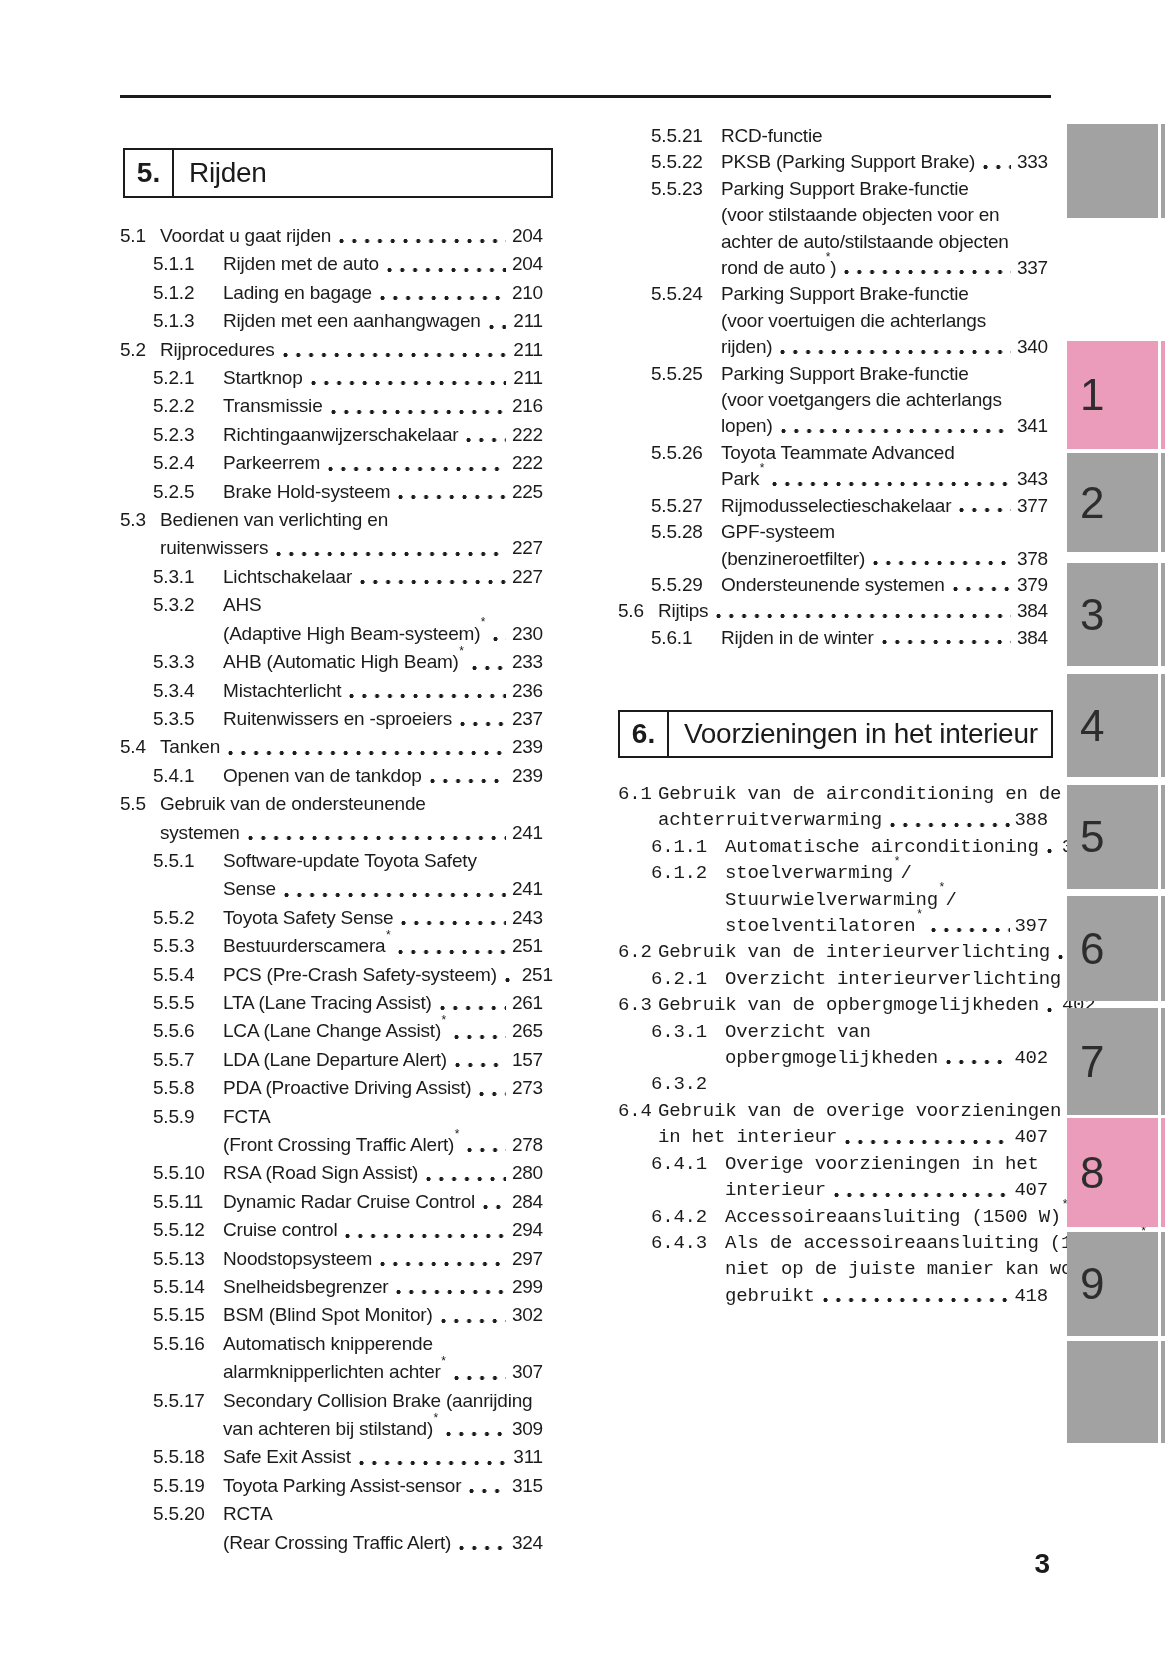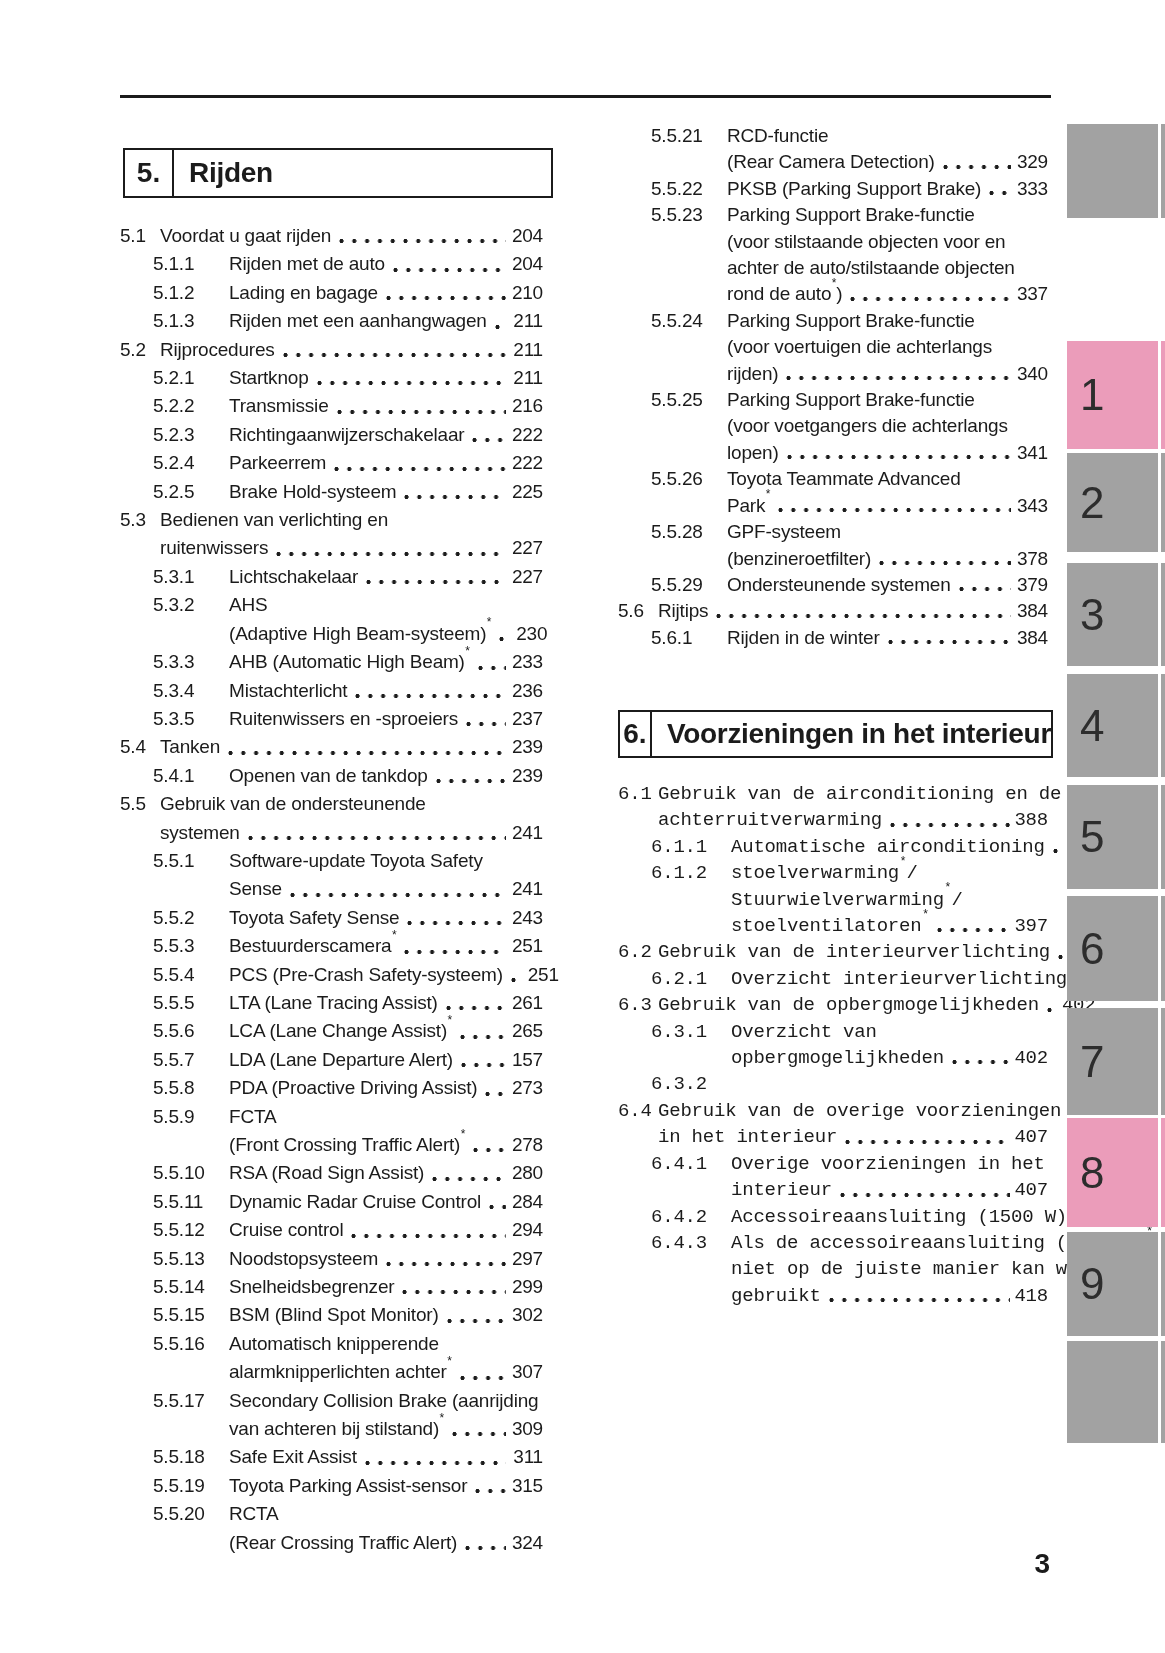--- a/index.html
+++ b/index.html
@@ -16,36 +16,36 @@
     position:absolute; display:flex; align-items:stretch;
     border:2.5px solid var(--ink,#1b1b1b); background:#fff; box-sizing:border-box;
   }
   .hdr-box .cell-num {
     width:47px; border-right:2.5px solid var(--ink,#1b1b1b);
     display:flex; align-items:center; justify-content:center;
     font-weight:bold; font-size:28px; letter-spacing:0;
   }
   .hdr-box .cell-title {
     flex:1; display:flex; align-items:center; padding-left:15px;
-    font-weight:bold; font-size:28px; letter-spacing:-0.3px; white-space:nowrap;
+    font-weight:normal; font-size:28px; letter-spacing:-0.3px; white-space:nowrap;
   }
   #hdr5 { left:123px; top:148px; width:430px; height:50px; }
   #hdr6 { left:618px; top:710px; width:435px; height:48px; }
 
   
   .toc-col { position:absolute; font-size:19px; }
   #col-left  { left:120px; top:222px; width:423px; line-height:28.4px; }
   #col-right1{ left:618px; top:123px; width:430px; line-height:26.4px; }
   #col-right2{ left:618px; top:781px; width:430px; line-height:26.4px;font-family:Liberation Mono, monospace; }
 
   .entry { display:flex; align-items:flex-start; }
   .entry .num { white-space:nowrap; }
   .lvl1 > .num { min-width:37px; margin-right:3px; }
   .lvl2 { padding-left:33px; }
-  .lvl2 > .num { min-width:52px; margin-right:24px; }
+  .lvl2 > .num { min-width:52px; margin-right:18px; }
   .entry .body { flex:1; min-width:0; }
   .tl { white-space:nowrap; }
   .ll { display:flex; }
   .ll .tx { white-space:nowrap; }
   .leader {
     flex:1 1 auto; min-width:12px; margin:0 4px 0 7px;
     background-image:radial-gradient(circle at 3.5px calc(100% - 9px), var(--ink,#1b1b1b) 1.8px, transparent 2.3px);
     background-size:12.8px 100%; background-repeat:repeat-x;
   }
   .pg { min-width:33px; text-align:right; white-space:nowrap; }
@@ -478,25 +478,20 @@
           <span class="pg">324</span>
         </div>
       </div>
     </div>
   </div>
 <div class="toc-col" id="col-right1">
     <div class="entry lvl2">
       <span class="num">5.5.21</span>
       <div class="body">
         <div class="tl">RCD-functie</div>
-        <div class="ll">
-          <span class="tx">(Rear Camera Detection)</span>
-          <span class="leader"></span>
-          <span class="pg">329</span>
-        </div>
       </div>
     </div>
     <div class="entry lvl2">
       <span class="num">5.5.22</span>
       <div class="body">
         <div class="ll">
           <span class="tx">PKSB (Parking Support Brake)</span>
           <span class="leader"></span>
           <span class="pg">333</span>
         </div>
@@ -540,20 +535,30 @@
       </div>
     </div>
     <div class="entry lvl2">
       <span class="num">5.5.26</span>
       <div class="body">
         <div class="tl">Toyota Teammate Advanced</div>
         <div class="ll">
           <span class="tx">Park<sup class="st">*</sup></span>
           <span class="leader"></span>
           <span class="pg">343</span>
+        </div>
+      </div>
+    </div>
+    <div class="entry lvl2">
+      <span class="num">5.5.27</span>
+      <div class="body">
+        <div class="ll">
+          <span class="tx">Rijmodusselectieschakelaar</span>
+          <span class="leader"></span>
+          <span class="pg">377</span>
         </div>
       </div>
     </div>
     <div class="entry lvl2">
       <span class="num">5.5.28</span>
       <div class="body">
         <div class="tl">GPF-systeem</div>
         <div class="ll">
           <span class="tx">(benzineroetfilter)</span>
           <span class="leader"></span>

